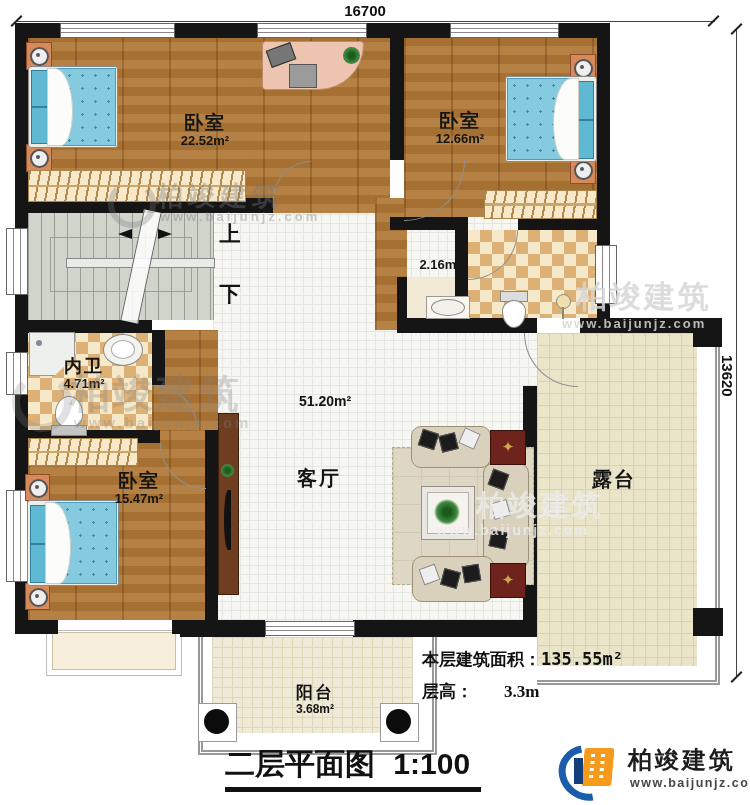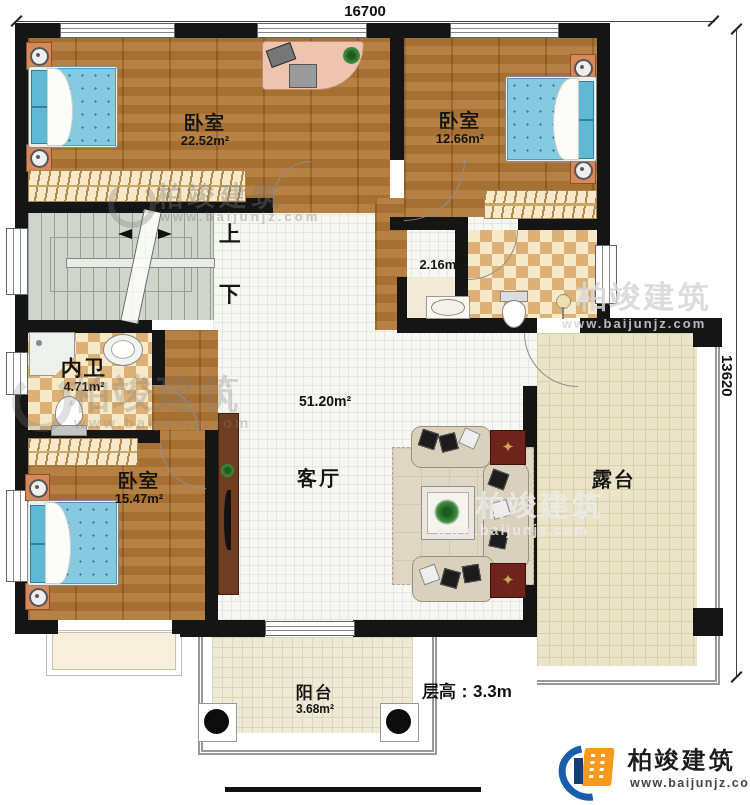--- a/index.html
+++ b/index.html
@@ -233,21 +233,21 @@
     <span class="rarea">22.52m²</span>
   </div>
   <div class="rlabel" style="left:405px;top:110px;width:110px;">
     <span class="rname">卧室</span>
     <span class="rarea">12.66m²</span>
   </div>
   <div class="rlabel" style="left:402px;top:258px;width:76px;">
     <span class="rarea">2.16m²</span>
   </div>
   <div class="rlabel" style="left:29px;top:356px;width:110px;">
-    <span class="rname" style="font-size:21px;">内卫</span>
+    <span class="rname" style="font-size:18px;">内卫</span>
     <span class="rarea">4.71m²</span>
   </div>
   <div class="rlabel" style="left:84px;top:470px;width:110px;">
     <span class="rname">卧室</span>
     <span class="rarea">15.47m²</span>
   </div>
   <div class="rlabel" style="left:275px;top:393px;width:100px;font-size:14px;">51.20m²</div>
   <div class="rlabel" style="left:286px;top:467px;width:66px;font-size:20px;letter-spacing:2px;">客厅</div>
   <div class="rlabel" style="left:581px;top:468px;width:66px;font-size:20px;letter-spacing:2px;">露台</div>
   <div class="rlabel" style="left:283px;top:667px;width:64px;margin-top:16px;">
@@ -267,24 +267,31 @@
   <div class="wm" style="left:12px;top:366px;color:rgba(130,130,130,.3);">
     <span class="abs" style="left:0;top:6px;width:44px;height:44px;border:8px solid rgba(130,130,130,.25);border-radius:50%;border-top-color:transparent;"></span>
     <span class="abs" style="left:58px;top:0;font-size:40px;letter-spacing:3px;">柏竣建筑</span>
     <span class="abs" style="left:62px;top:48px;font-size:15px;letter-spacing:3px;">www.baijunjz.com</span>
   </div>
   <div class="wm" style="left:436px;top:486px;color:rgba(235,235,235,.85);">
     <span class="abs" style="left:40px;top:0;font-size:29px;letter-spacing:3px;">柏竣建筑</span>
     <span class="abs" style="left:0;top:36px;font-size:14px;letter-spacing:2px;">www.baijunjz.com</span>
   </div>
 
+  <div class="abs" style="left:422px;top:648px;font-size:17px;font-weight:bold;color:#111;">
+    <span>本层建筑面积：</span><span style="font-family:'DejaVu Sans Mono',monospace;">135.55m²</span>
+  </div>
   <div class="abs" style="left:422px;top:680px;font-size:17px;font-weight:bold;color:#111;">
-    <span>层高：</span><span style="font-family:Liberation Sans, sans-serif;">3.3m</span>
-  </div>
-
+    <span>层高：</span><span style="font-family:Liberation Serif, serif;margin-left:31px;">3.3m</span>
+  </div>
+
+  <div class="abs" style="left:225px;top:744px;width:280px;font-size:30px;font-weight:bold;color:#111;white-space:nowrap;">
+    <span>二层平面图</span>
+    <span style="margin-left:10px;">1:100</span>
+  </div>
   <div class="abs" style="left:225px;top:787px;width:256px;height:5px;background:#111;"></div>
 
   <div class="abs" style="left:556px;top:740px;width:194px;height:60px;">
     <span class="abs" style="left:2px;top:6px;width:44px;height:40px;border:7px solid #1a5dab;border-radius:50%;border-top-color:transparent;border-right-color:transparent;transform:rotate(35deg);"></span>
     <span class="abs" style="left:27px;top:8px;width:30px;height:38px;background:#f59a1d;border-radius:3px;transform:skewX(-5deg);background-image:repeating-linear-gradient(#fff 0 3px,transparent 3px 7px),repeating-linear-gradient(#fff 0 3px,transparent 3px 7px);background-size:4px 26px,4px 26px;background-position:7px 6px,17px 6px;background-repeat:no-repeat,no-repeat;"></span>
     <span class="abs" style="left:18px;top:18px;width:9px;height:26px;background:#123f7a;"></span>
     <span class="abs" style="left:72px;top:4px;font-size:24px;font-weight:bold;color:#1d1d1d;letter-spacing:3px;">柏竣建筑</span>
     <span class="abs" style="left:74px;top:36px;font-size:12.5px;font-weight:bold;color:#474747;letter-spacing:1.5px;">www.baijunjz.com</span>
   </div>
 

